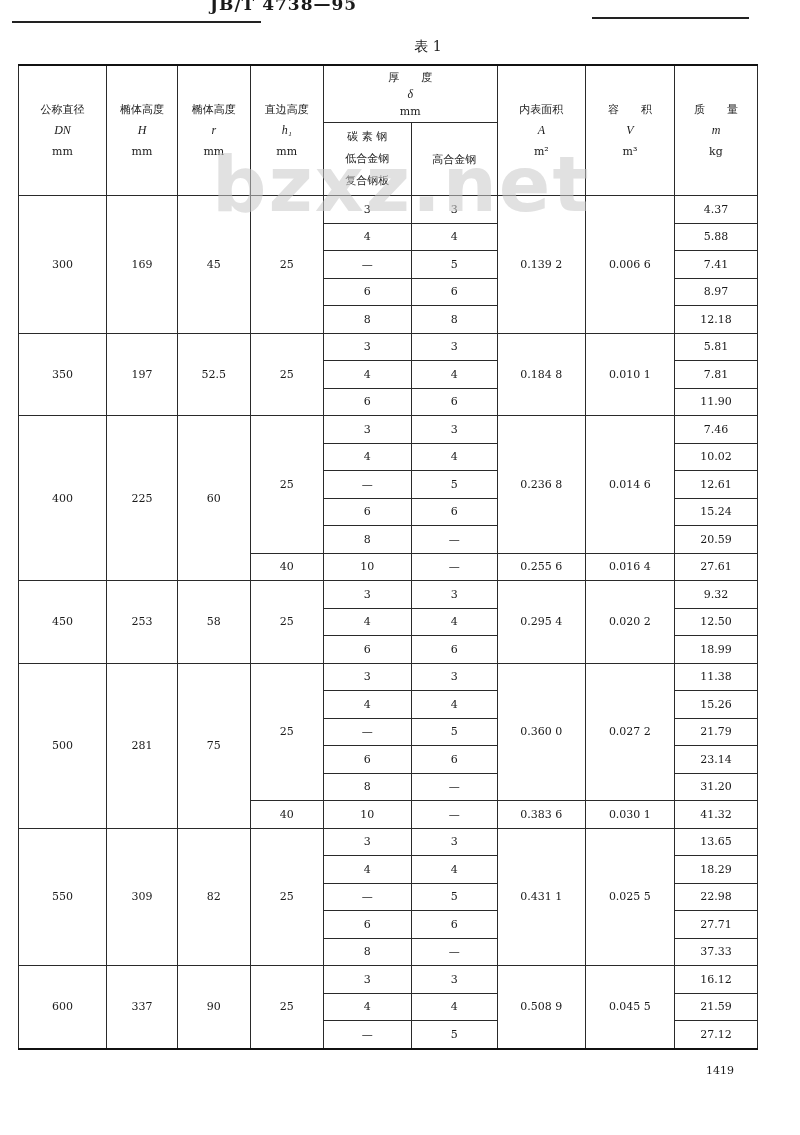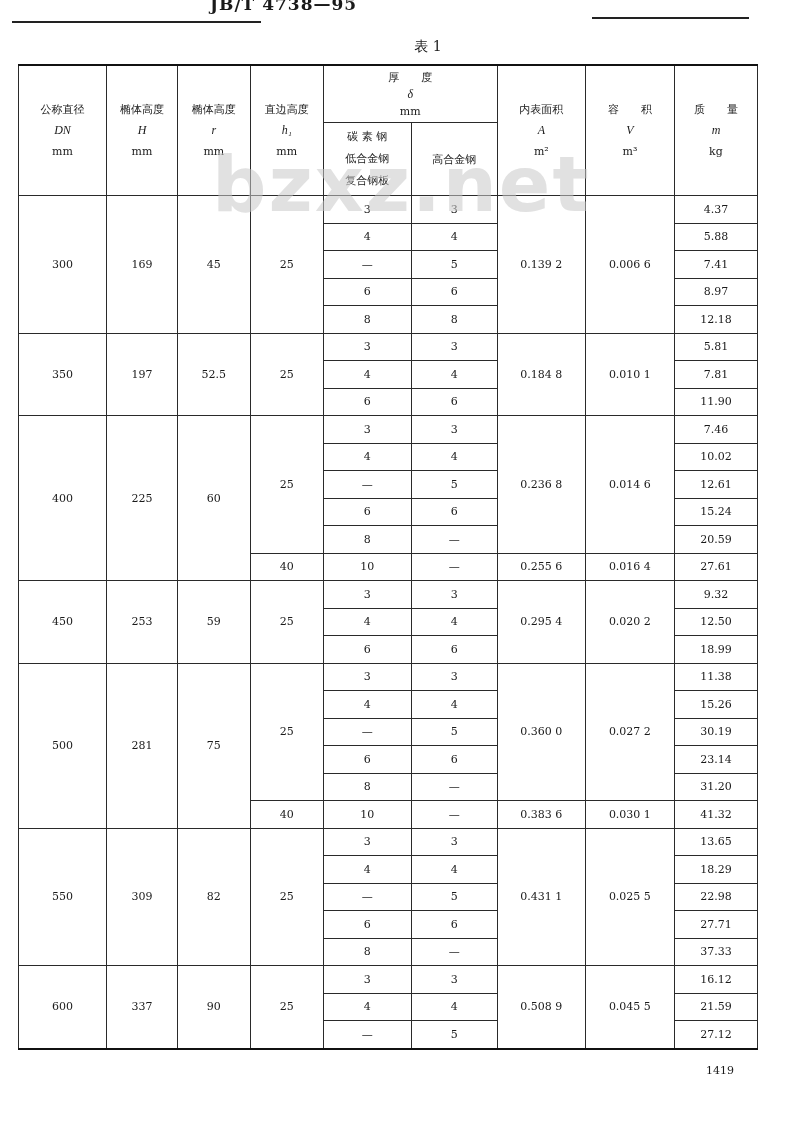--- a/index.html
+++ b/index.html
@@ -203,21 +203,21 @@
         <td>40</td>
         <td>10</td>
         <td>—</td>
         <td>0.255 6</td>
         <td>0.016 4</td>
         <td>27.61</td>
       </tr>
       <tr class="thick-top">
         <td rowspan="3">450</td>
         <td rowspan="3">253</td>
-        <td rowspan="3">59</td>
+        <td rowspan="3">58</td>
         <td rowspan="3">25</td>
         <td>3</td>
         <td>3</td>
         <td rowspan="3">0.295 4</td>
         <td rowspan="3">0.020 2</td>
         <td>9.32</td>
       </tr>
       <tr>
         <td>4</td>
         <td>4</td>
@@ -240,21 +240,21 @@
         <td>11.38</td>
       </tr>
       <tr>
         <td>4</td>
         <td>4</td>
         <td>15.26</td>
       </tr>
       <tr>
         <td>—</td>
         <td>5</td>
-        <td>30.19</td>
+        <td>21.79</td>
       </tr>
       <tr>
         <td>6</td>
         <td>6</td>
         <td>23.14</td>
       </tr>
       <tr>
         <td>8</td>
         <td>—</td>
         <td>31.20</td>

